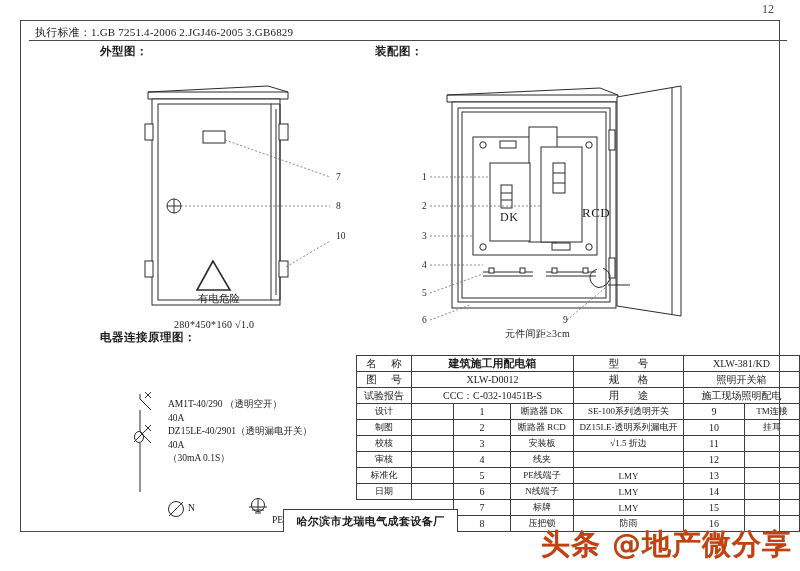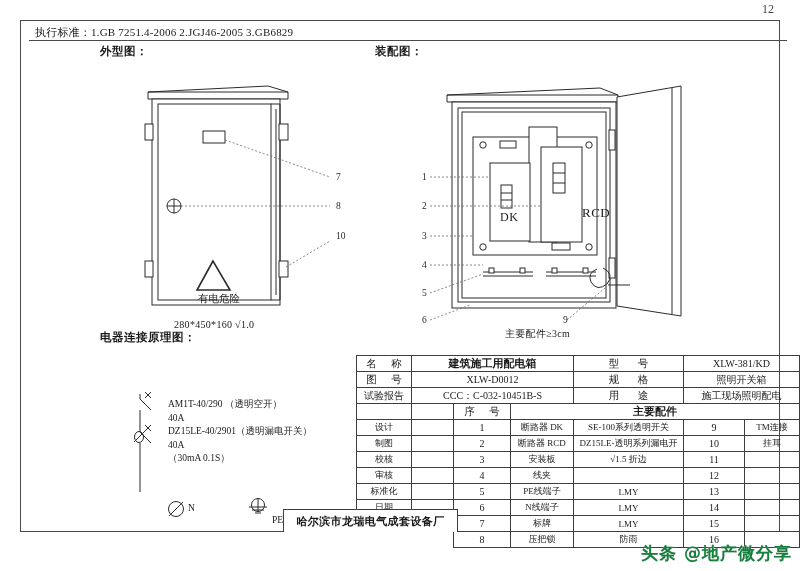--- a/index.html
+++ b/index.html
@@ -160,23 +160,23 @@
     letter-spacing: .4px;
     overflow: hidden;
     white-space: nowrap;
   }
 
   
   .watermark {
     position: absolute;
     right: 8px;
     bottom: 6px;
-    font-size: 17px;
+    font-size: 29px;
     font-weight: bold;
-    color: #15803d;
+    color: #c2410c;
     letter-spacing: 1px;
     font-family: "DejaVu Sans", sans-serif;
     text-shadow: 0 0 1px #c9c9c9;
     white-space: nowrap;
     text-align: center;
   }
 
   .dim-text {
     position: absolute;
     font-size: 10px;
@@ -302,21 +302,21 @@
 
 <div class="txt" style="left:500px; top:210px; font-size:12px; letter-spacing:.5px;">DK</div>
 <div class="txt" style="left:546px; top:205px; font-size:13px; letter-spacing:.5px;margin-left:36px;">RCD</div>
 <div class="callout" style="left:422px; top:172px;">1</div>
 <div class="callout" style="left:422px; top:201px;">2</div>
 <div class="callout" style="left:422px; top:231px;">3</div>
 <div class="callout" style="left:422px; top:260px;">4</div>
 <div class="callout" style="left:422px; top:288px;">5</div>
 <div class="callout" style="left:422px; top:315px;">6</div>
 <div class="callout" style="left:563px; top:315px;">9</div>
-<div class="dim-text" style="left:505px; top:327px;">主要配件≥3cm</div>
+<div class="dim-text" style="left:505px; top:327px;">元件间距≥3cm</div>
 
 <svg class="draw" width="800" height="571">
   <g stroke="#2b2b2b" fill="none" stroke-width="1">
 
     <path d="M140 394 L140 399"></path>
 
     <path d="M140 399 L151 410"></path>
     <path d="M145 392 L151 398 M151 392 L145 398"></path>
     <path d="M140 410 L140 432"></path>
 
@@ -371,26 +371,20 @@
       <td colspan="2">照明开关箱</td>
     </tr>
 
     <tr>
       <td>试验报告</td>
       <td class="mid" colspan="3">CCC：C-032-10451B-S</td>
       <td class="lbl" style="letter-spacing:8px;text-indent:8px">用    途</td>
       <td colspan="2">施工现场照明配电</td>
     </tr>
 
-    <tr>
-      <td></td>
-      <td></td>
-      <td class="lbl" style="letter-spacing:6px;text-indent:6px">序    号</td>
-      <td colspan="4" class="bold-cn">主要配件</td>
-    </tr>
 
     <tr>
       <td class="sm">设计</td>
       <td></td>
       <td>1</td>
       <td class="sm">断路器 DK</td>
       <td class="sm left-al">SE-100系列透明开关</td>
       <td>9</td>
       <td class="sm left-al">TM连接</td>
     </tr>

